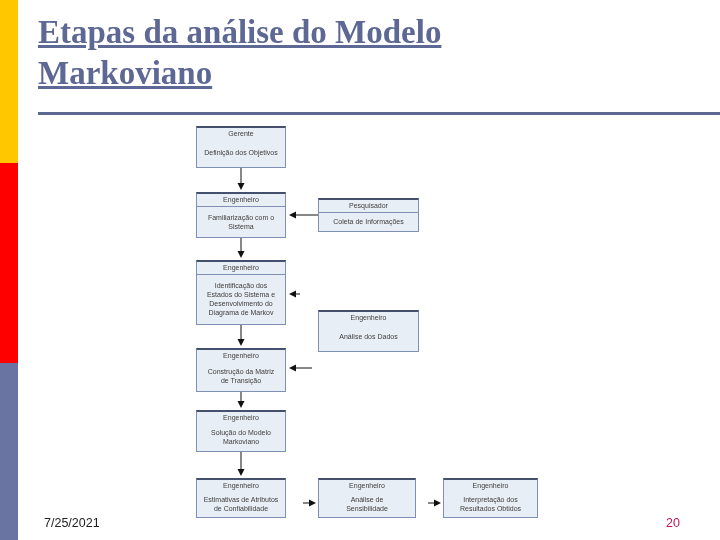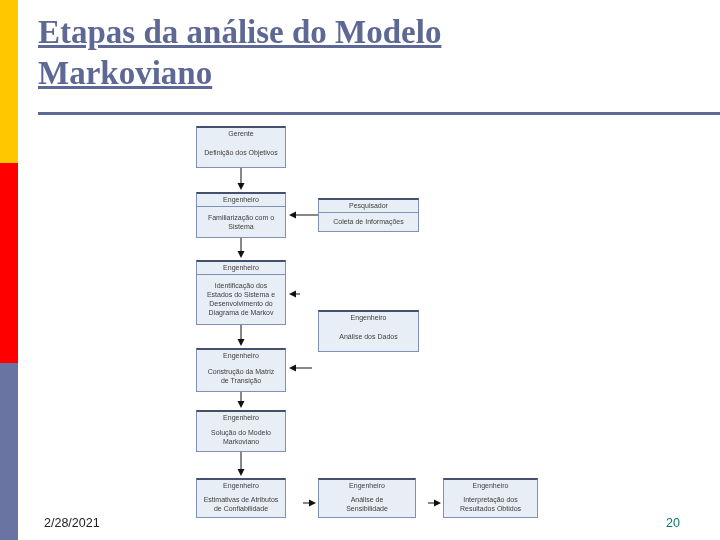--- a/index.html
+++ b/index.html
@@ -37,21 +37,21 @@
     flex:1 1 auto;display:flex;align-items:center;justify-content:center;
     text-align:center;font-size:7px;line-height:1.3;
     color:var(--box-text,#3d3d3d);white-space:pre-line;padding:1px 2px 2px;
   }
   
   .connectors{position:absolute;left:0;top:0;width:720px;height:540px;pointer-events:none;}
   .connectors line{stroke:var(--arrow-color,#111);stroke-width:1;}
   .connectors polygon{fill:var(--arrow-color,#111);}
   
   .footer-date{position:absolute;left:44px;top:516px;font-size:12.5px;color:#222;}
-  .footer-page{position:absolute;left:666px;top:516px;font-size:12.5px;color:#0f766e;}
+  .footer-page{position:absolute;left:666px;top:516px;font-size:12.5px;color:#be185d;}
 </style>
 </head>
 <body>
 
 <div class="bar bar-yellow"></div>
 <div class="bar bar-red"></div>
 <div class="bar bar-slate"></div>
 
 <div class="title">Etapas da análise do Modelo Markoviano</div>
 <div class="title-rule"></div>
@@ -151,14 +151,14 @@
   <g>
     <line x1="303" y1="503" x2="309" y2="503"></line>
       <polygon points="309,499.5 309,506.5 316,503"></polygon>
   </g>
   <g>
     <line x1="428" y1="503" x2="434" y2="503"></line>
       <polygon points="434,499.5 434,506.5 441,503"></polygon>
   </g>
 </svg>
 
-<div class="footer-date">2/28/2021</div>
+<div class="footer-date">7/25/2021</div>
 <div class="footer-page">20</div>
 
 </body></html>

